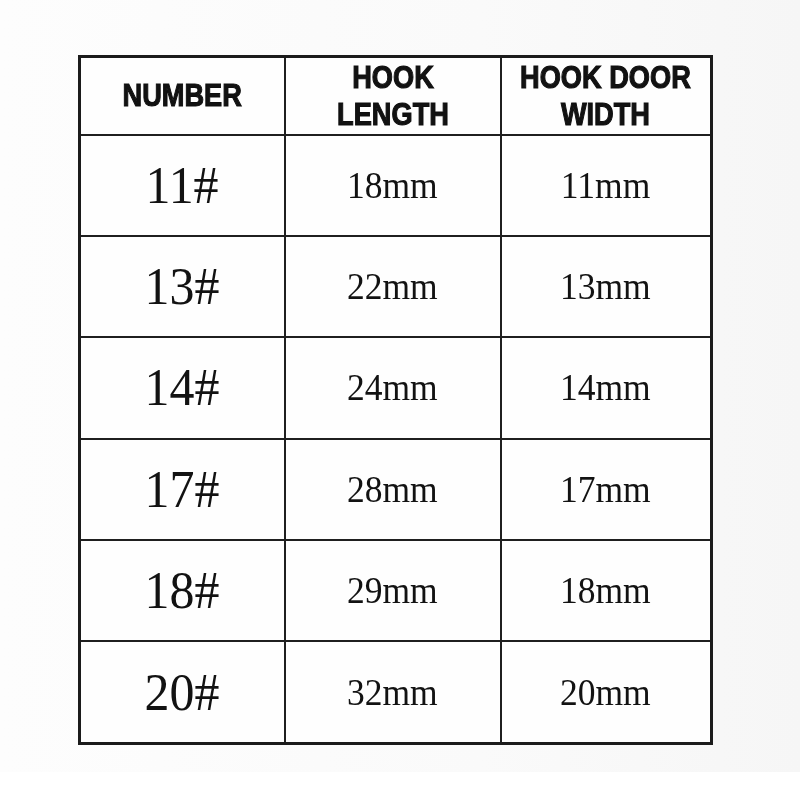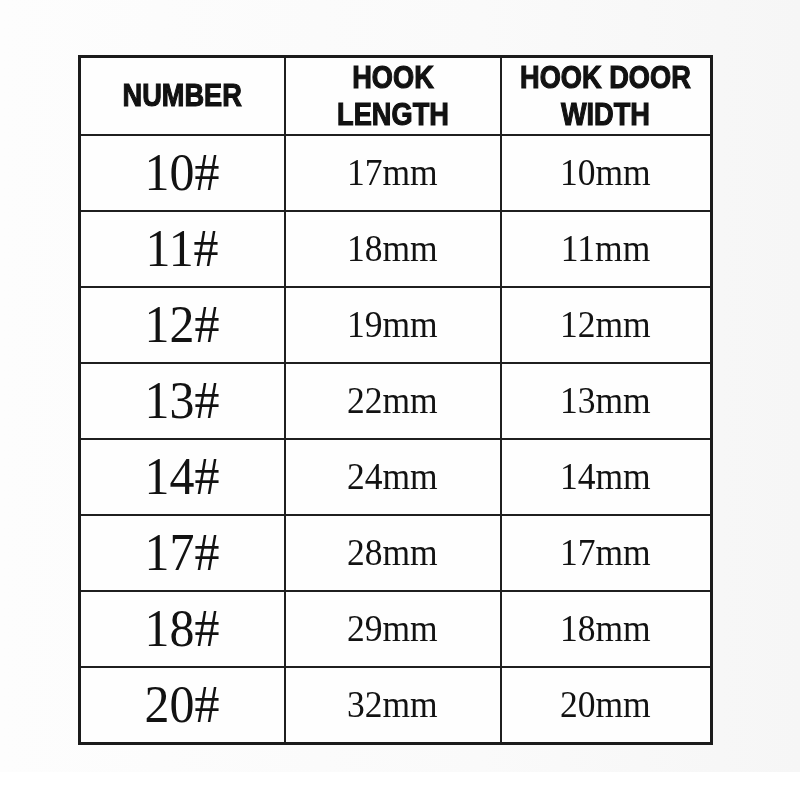--- a/index.html
+++ b/index.html
@@ -74,33 +74,23 @@
           <span class="th-label">HOOK LENGTH</span>
         </th>
         <th>
           <span class="th-label">HOOK DOOR
 WIDTH</span>
         </th>
       </tr>
     </thead>
     <tbody>
       <tr>
-        <td class="col-number"><span class="val">10#</span></td>
-        <td class="col-length"><span class="val">17mm</span></td>
-        <td class="col-door"><span class="val">10mm</span></td>
-      </tr>
-      <tr>
         <td class="col-number"><span class="val">11#</span></td>
         <td class="col-length"><span class="val">18mm</span></td>
         <td class="col-door"><span class="val">11mm</span></td>
-      </tr>
-      <tr>
-        <td class="col-number"><span class="val">12#</span></td>
-        <td class="col-length"><span class="val">19mm</span></td>
-        <td class="col-door"><span class="val">12mm</span></td>
       </tr>
       <tr>
         <td class="col-number"><span class="val">13#</span></td>
         <td class="col-length"><span class="val">22mm</span></td>
         <td class="col-door"><span class="val">13mm</span></td>
       </tr>
       <tr>
         <td class="col-number"><span class="val">14#</span></td>
         <td class="col-length"><span class="val">24mm</span></td>
         <td class="col-door"><span class="val">14mm</span></td>

